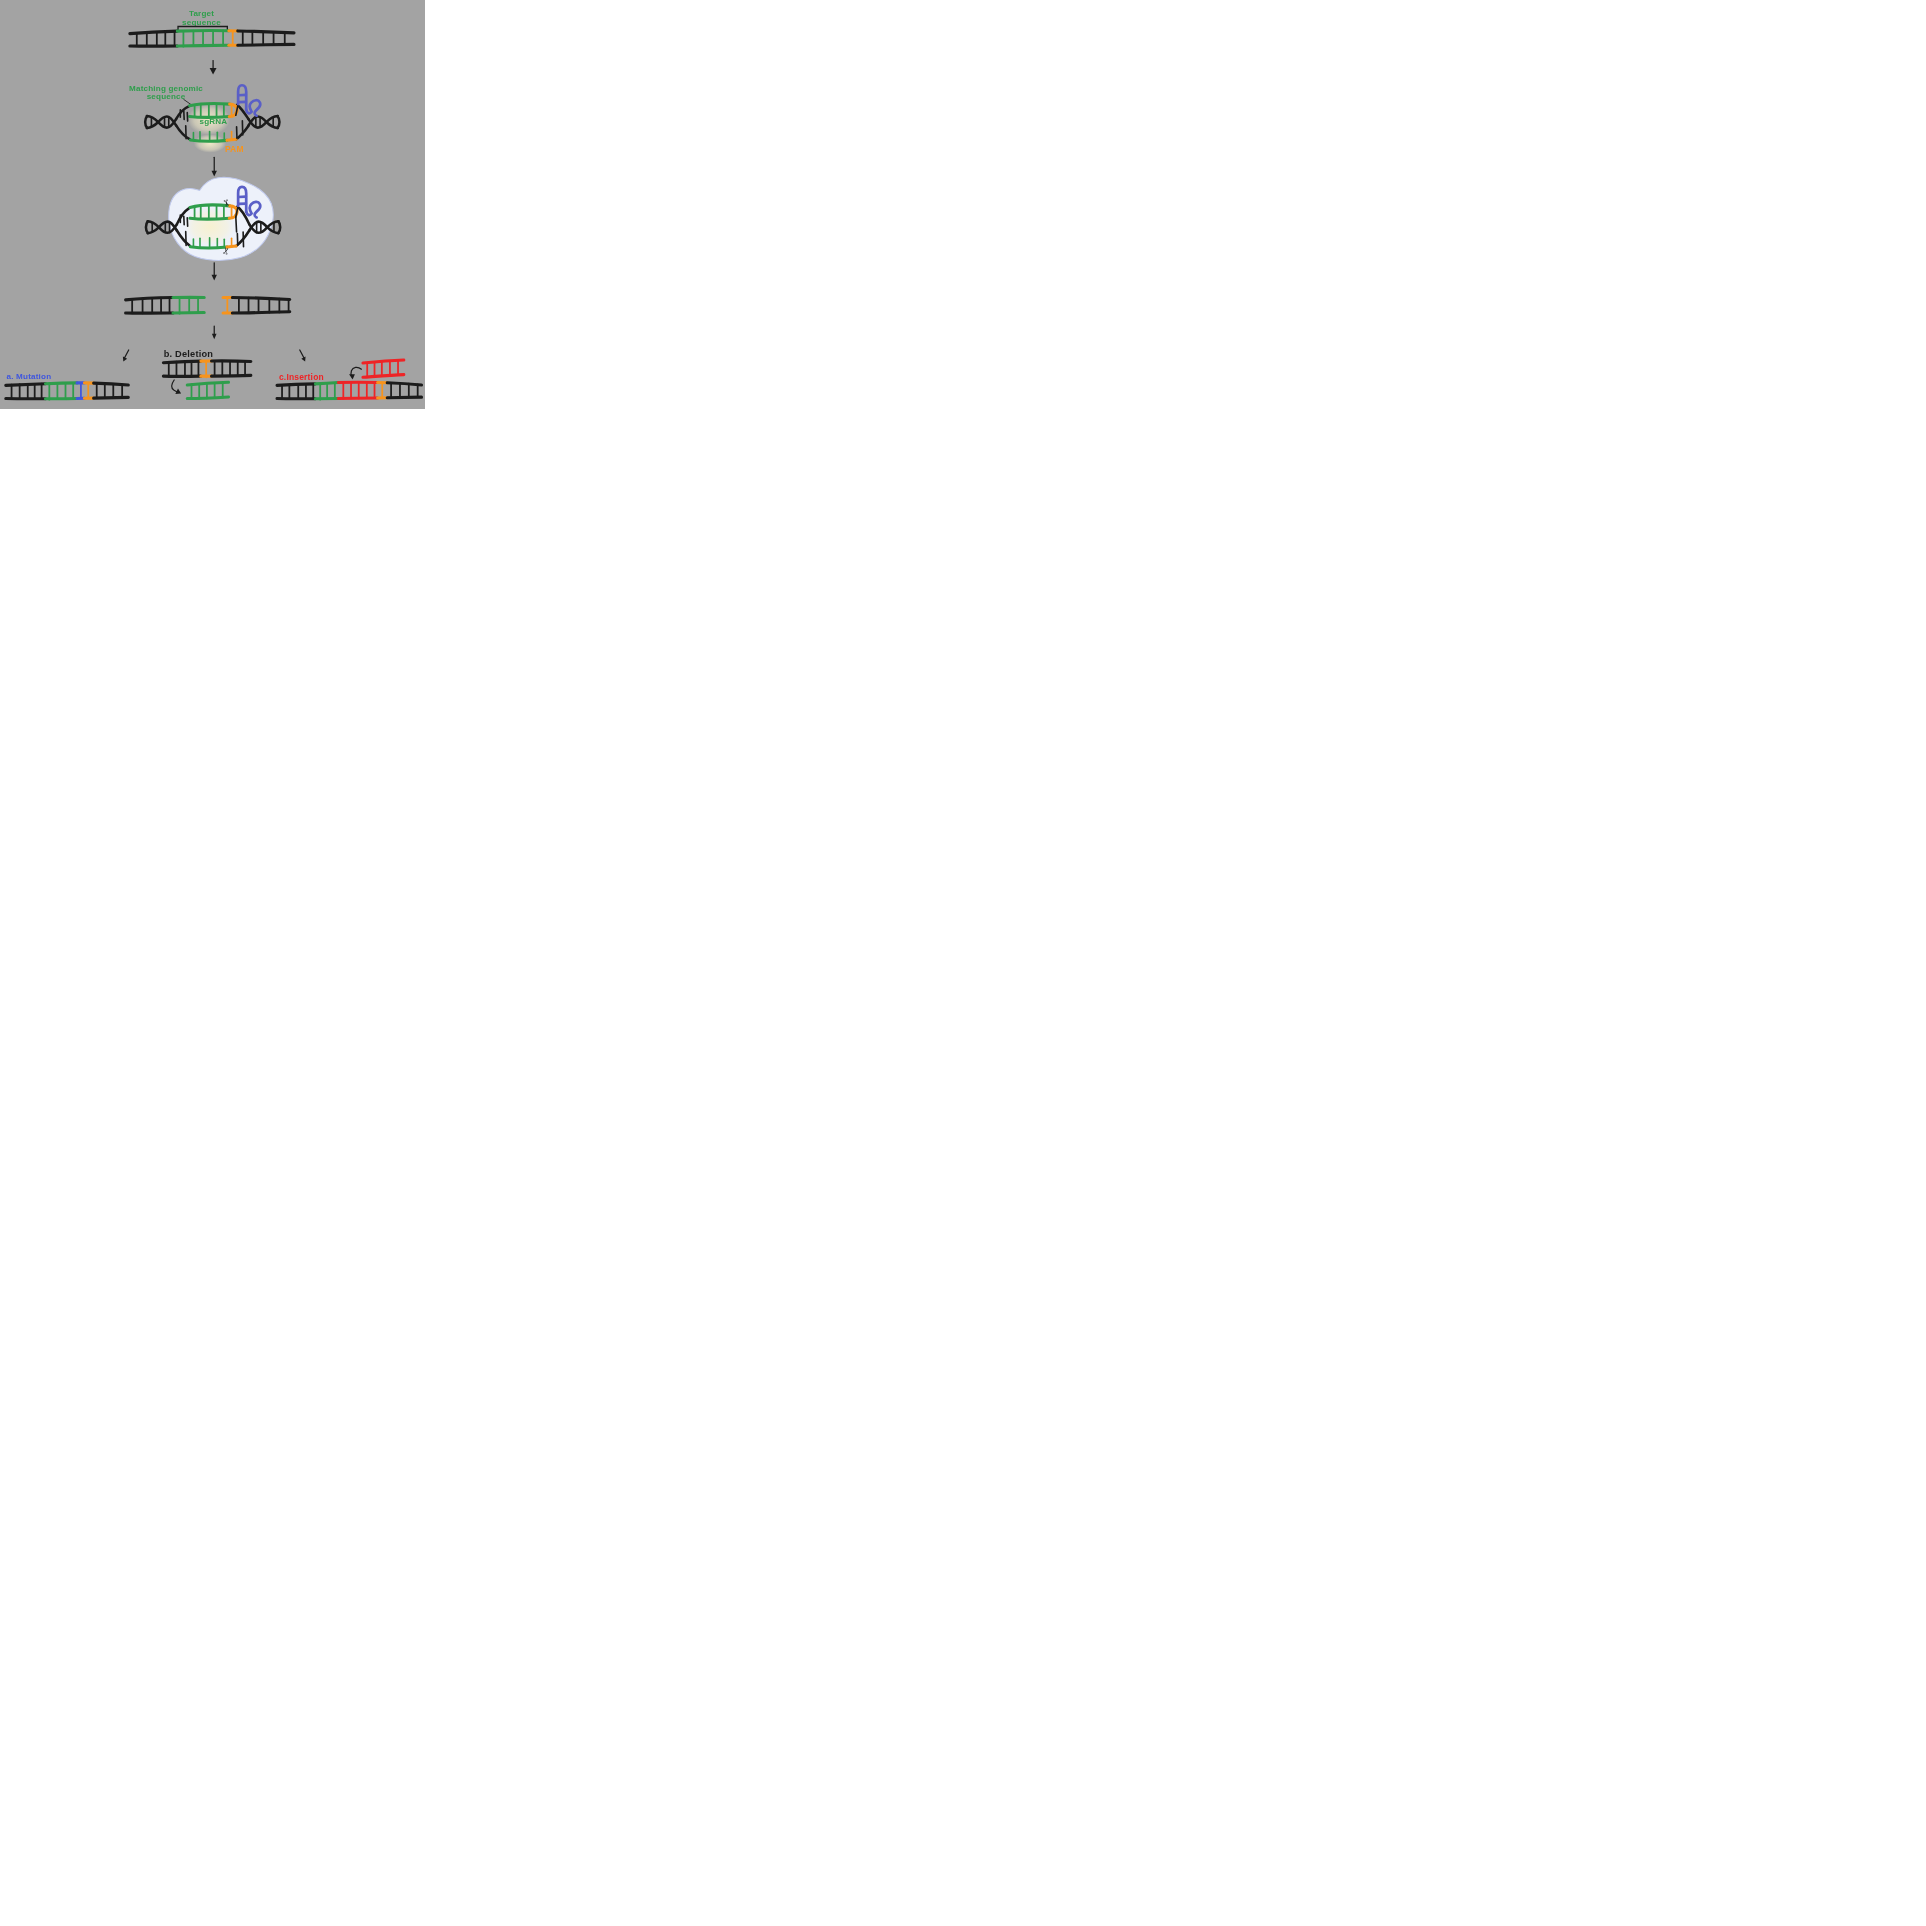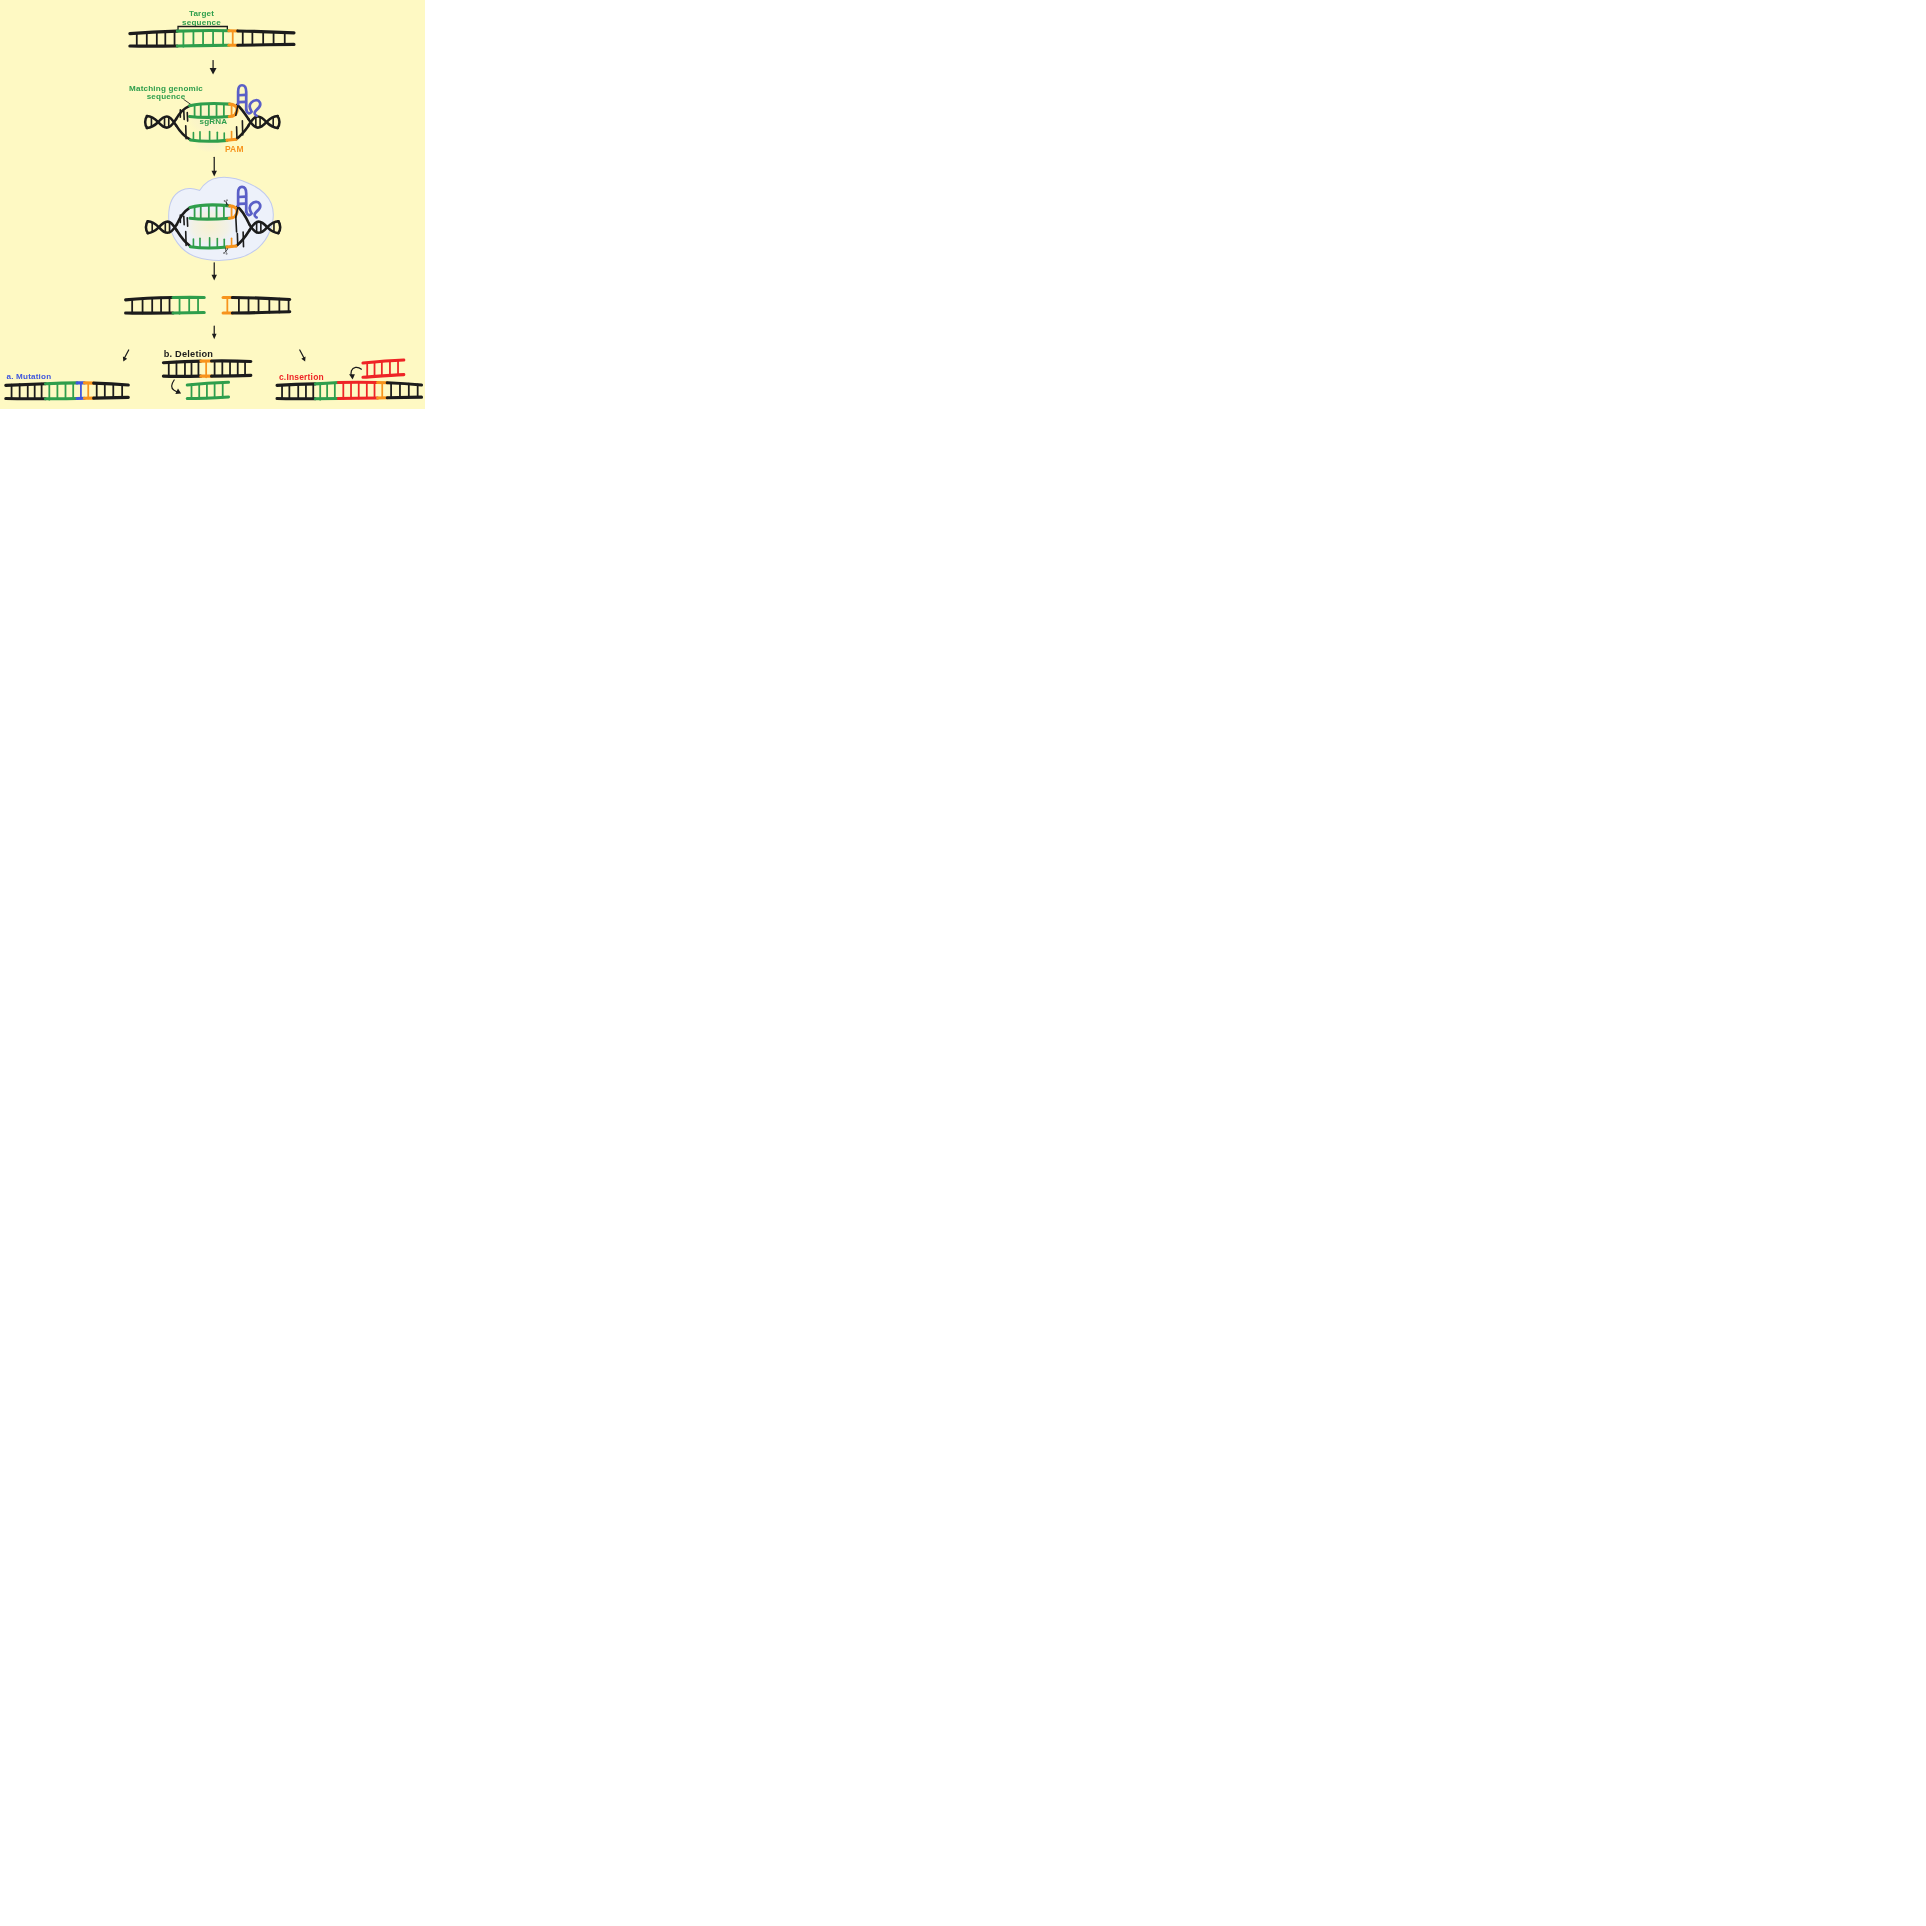--- a/index.html
+++ b/index.html
@@ -1,16 +1,16 @@
 <!DOCTYPE html>
 <html style="--black: #1c1c1c; --green: #2f9e4c; --orange: #f7941d; --scaffold_blue: #5a5fc7; --mutation_blue: #3f56de; --red: #ee2426; --blob_fill: #edf1fa; --blob_stroke: #c0caee; --glow_yellow: #f8f1cc;font-size:6.2px"><head>
 <meta charset="utf-8">
 <style>
   html,body{margin:0;padding:0;background:#ffffff;}
-  .stage{position:relative;width:425px;height:409px;background:#fef9c3;overflow:hidden;}
+  .stage{position:relative;width:425px;height:409px;background:#a3a3a3;overflow:hidden;}
   svg{display:block}
   .lbl{font-family:"Liberation Sans","DejaVu Sans",sans-serif;font-weight:bold;letter-spacing:.5px;}
   .scissor{font-family:"DejaVu Sans",sans-serif;}
   .st-black{stroke:var(--black);}
   .st-green{stroke:var(--green);}
   .st-orange{stroke:var(--orange);}
   .st-blue{stroke:var(--scaffold_blue);}
   .st-mblue{stroke:var(--mutation_blue);}
   .st-red{stroke:var(--red);}
   .f-green{fill:var(--green);}

